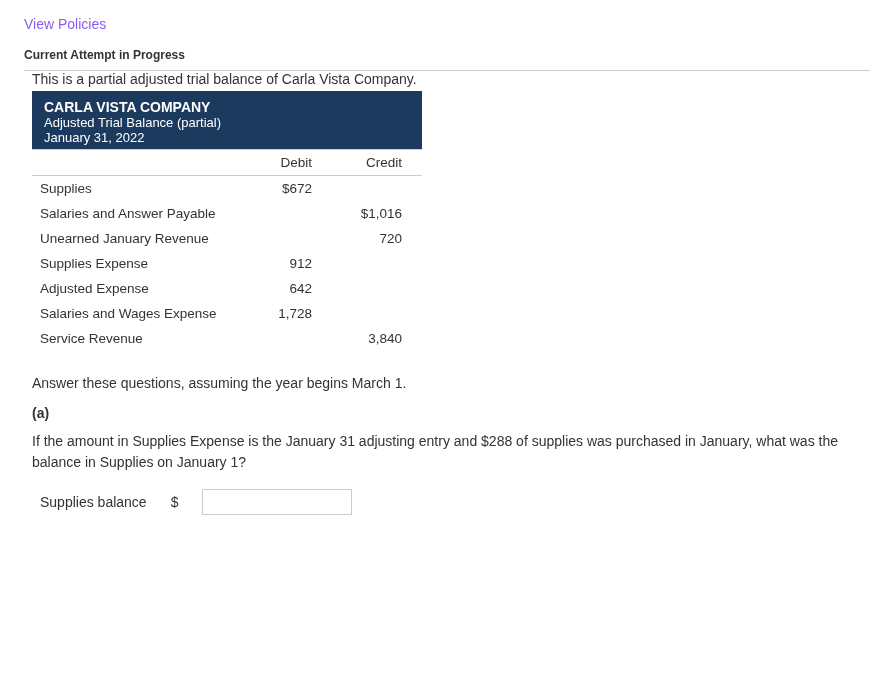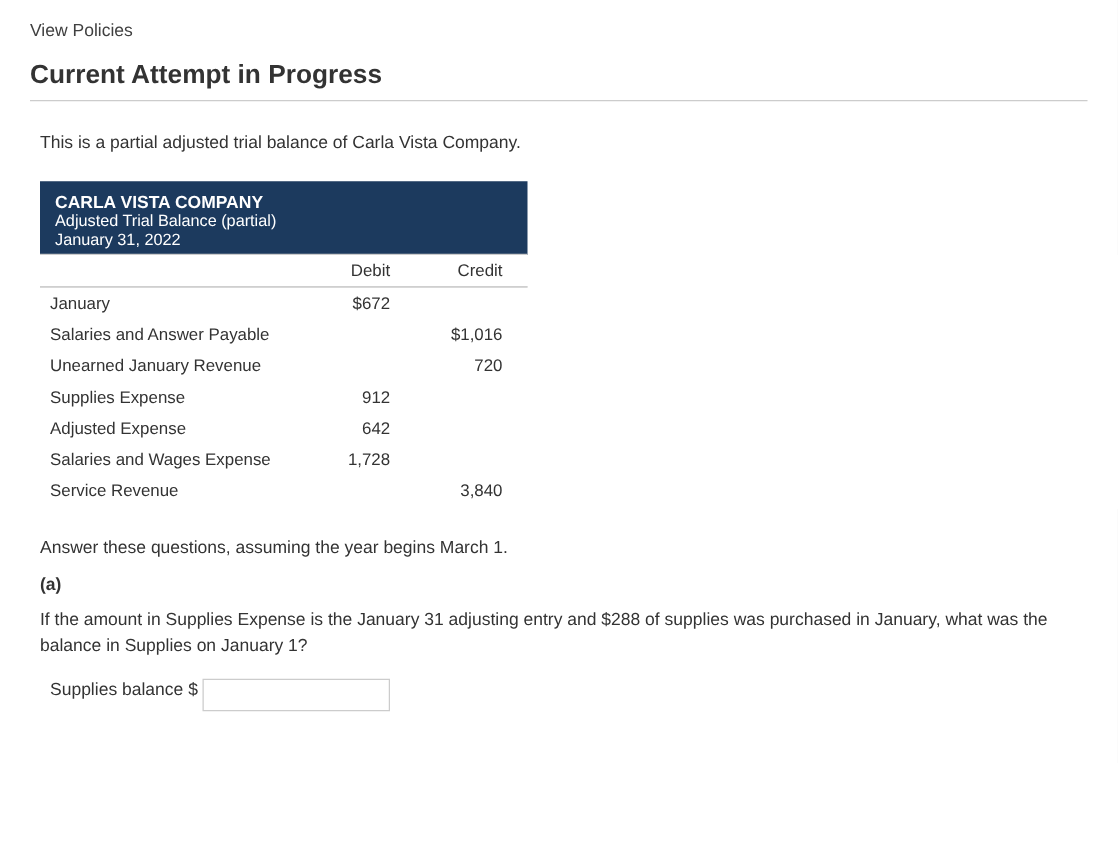--- a/index.html
+++ b/index.html
@@ -10,36 +10,36 @@
       color: #333;
     }
     .page-container {
       max-width: 894px;
       margin: 0 auto;
       background: #fff;
       min-height: 676px;
       padding: 16px 24px 24px 24px;
     }
     .view-policies-link {
-      color: #404040;
+      color: #8b5cf6;
       text-decoration: none;
       font-size: 14px;
       display: inline-block;
       margin-bottom: 16px;
     }
     .section-title {
       font-weight: bold;
-      font-size: 21px;
-      margin-bottom: 24px;
+      font-size: 12px;
+      margin-bottom: 0;
       border-bottom: 1px solid #ccc;
       padding-bottom: 8px;
     }
     .intro-text {
       margin-left: 8px;
-      margin-bottom: 24px;
+      margin-bottom: 4px;
       font-size: 14px;
     }
     .trial-balance-wrapper {
       margin-left: 8px;
       margin-bottom: 24px;
     }
     .trial-balance-table {
       border-collapse: collapse;
       width: 390px;
       font-size: 13.5px;
@@ -104,21 +104,22 @@
       font-size: 14px;
       margin-bottom: 10px;
     }
     .question-text {
       font-size: 14px;
       margin-bottom: 16px;
       line-height: 1.5;
     }
     .input-row {
       display: flex;
-      gap: 4px;
+      align-items: center;
+      gap: 24px;
       margin-left: 8px;
     }
     .input-label {
       font-size: 14px;
     }
     .dollar-sign {
       font-size: 14px;
     }
     .supplies-input {
       border: 1px solid #ccc;
@@ -157,21 +158,21 @@
           </td>
         </tr>
         <tr class="col-headers">
           <th class="col-account"></th>
           <th class="col-debit">Debit</th>
           <th class="col-credit">Credit</th>
         </tr>
       </thead>
       <tbody id="trial-balance-body">
       <tr class="data-row">
-            <td class="col-account">January</td>
+            <td class="col-account">Supplies</td>
             <td class="col-debit">$672</td>
             <td class="col-credit"></td>
           </tr>
           <tr class="data-row">
             <td class="col-account">Salaries and Answer Payable</td>
             <td class="col-debit"></td>
             <td class="col-credit">$1,016</td>
           </tr>
           <tr class="data-row">
             <td class="col-account">Unearned January Revenue</td>

